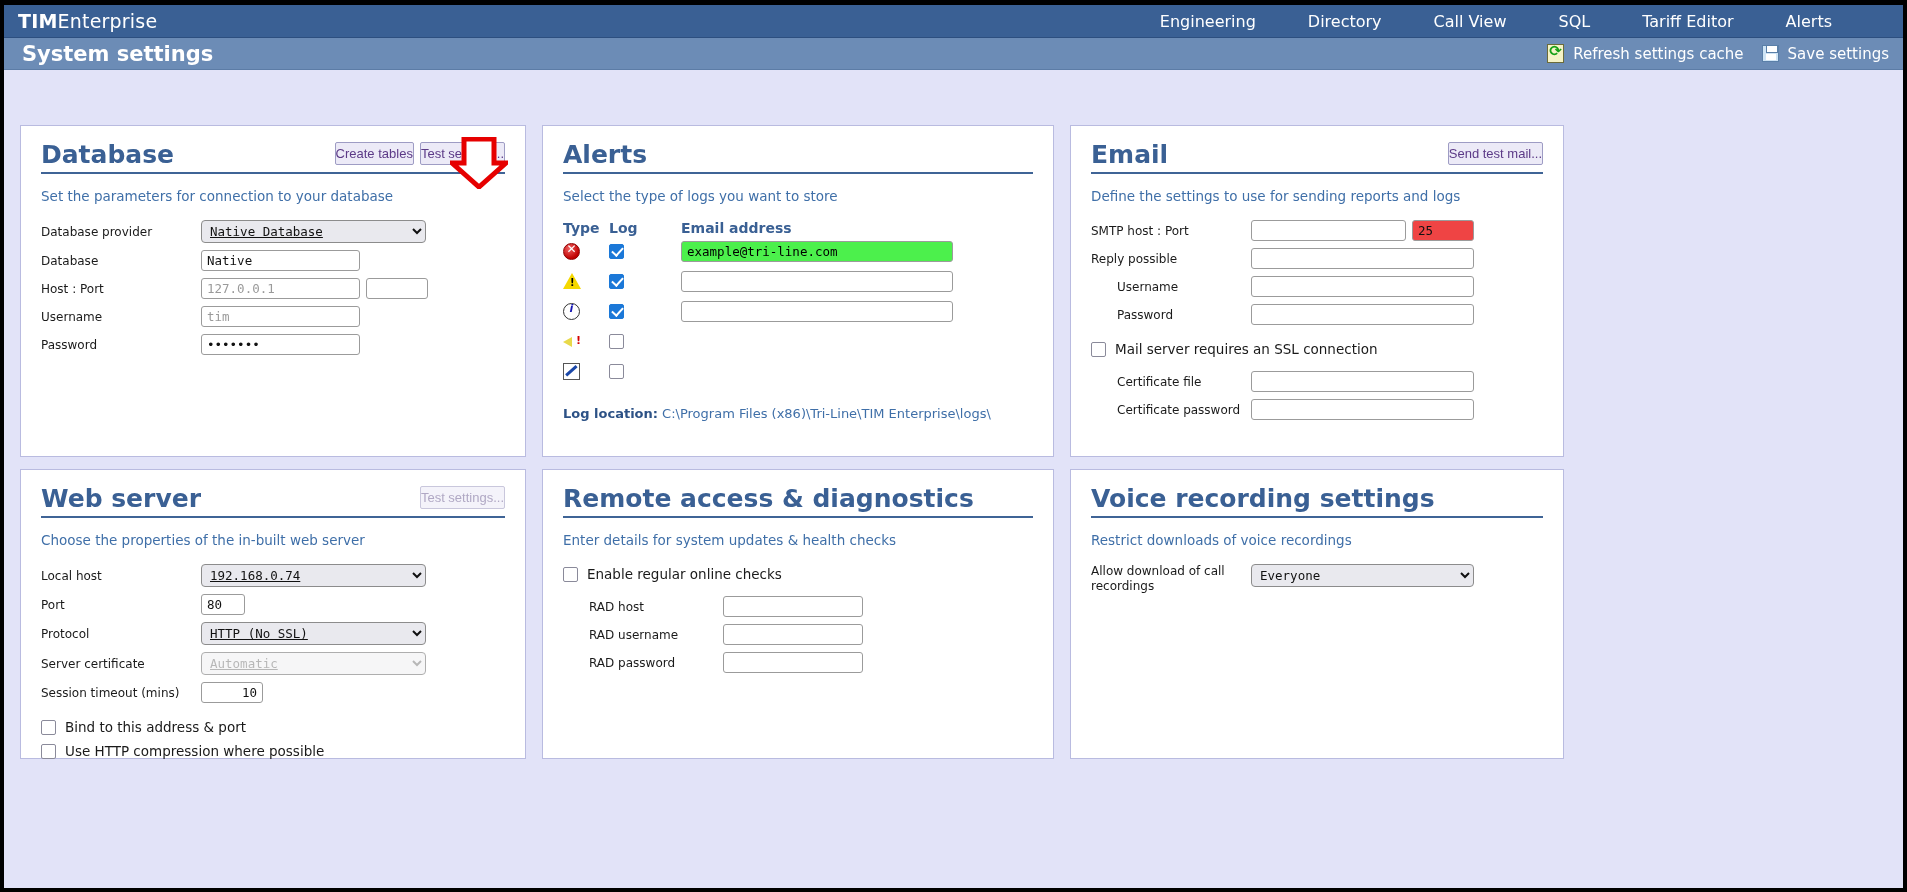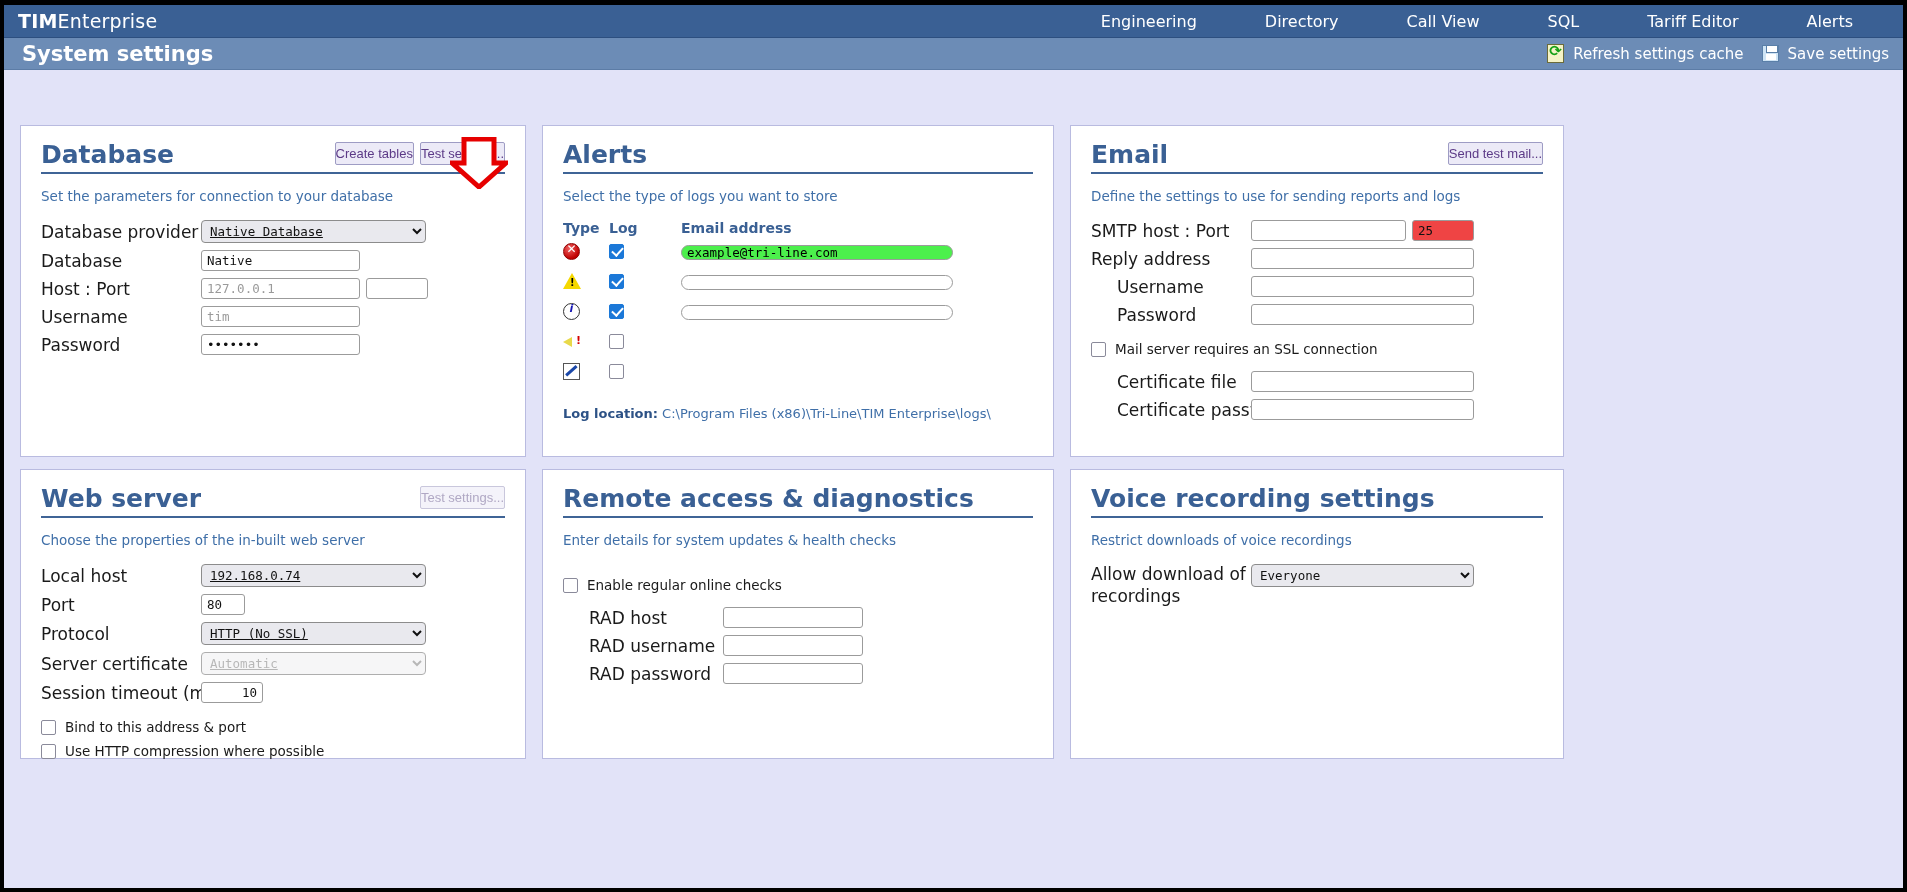--- a/index.html
+++ b/index.html
@@ -29,22 +29,22 @@
     padding-left: 14px;
     border-bottom: 1px solid #2d4f7f;
   }
   .brand { color: #fff; font-size: 19px; letter-spacing: .2px; white-space: nowrap; }
   .brand b { font-weight: bold; }
   .brand span.light { font-weight: normal; }
   .topnav {
     margin-left: auto;
     display: flex;
     align-items: center;
-    gap: 16px;
-    padding-right: 24px;
+    gap: 0px;
+    padding-right: 45px;
   }
   .topnav a {
     color: #fff;
     font-size: 16px;
     text-decoration: none;
     padding: 4px 26px;
     white-space: nowrap;
   }
 
   
@@ -160,21 +160,21 @@
   .panel-sub {
     color: #3f6fa8;
     font-size: 13.5px;
     margin: 14px 0 16px 0;
     white-space: nowrap;
   }
 
   
   .frow { display: flex; align-items: center; margin-bottom: 7px; }
   .flabel {
-    font-size: 17px;
+    font-size: 12px;
     color: #1a1a1a;
     width: 160px;
     flex: 0 0 auto;
     white-space: nowrap;
   }
   .flabel.indent { padding-left: 26px; }
   .fctl { display: flex; align-items: center; gap: 6px; }
 
   input.txt, .fakeinput {
     font-family: "DejaVu Sans Mono", "Liberation Mono", monospace;
@@ -212,25 +212,25 @@
   .ah.log  { width: 72px; }
   .ah.email { }
 
   .alert-row { display: flex; align-items: center; height: 30px; }
   .a-type { width: 46px; display: flex; align-items: center; }
   .a-log  { width: 72px; display: flex; align-items: center; }
   .a-mail { flex: 1; }
 
   input.mailbox {
     width: 272px;
-    height: 15px;
+    height: 21px;
     font-family: "DejaVu Sans Mono", "Liberation Mono", monospace;
     font-size: 12.5px;
     border: 1px solid #9b9b9b;
-    border-radius: 9px;
+    border-radius: 3px;
     padding: 0 5px;
     background: #fff;
     outline: none;
   }
   input.mailbox.hl { background: #4cf04c; border-color: #9b9b9b; }
 
   
   .cb {
     width: 15px; height: 15px;
     border: 1px solid #8a8a9a;
@@ -564,21 +564,21 @@
             <span>C:\Program Files (x86)\Tri-Line\TIM Enterprise\logs\</span>
           </div>
         </div>
 
         <div class="panel tall2">
           <div class="panel-head">
             <div class="panel-title">Remote access &amp; diagnostics</div>
           </div>
           <div class="panel-sub">Enter details for system updates &amp; health checks</div>
 
-          <div class="cbrow" style="margin-top:29px;margin-bottom:14px">
+          <div class="cbrow" style="margin-top:18px;margin-bottom:14px">
             <span class="cb"></span>
             <span class="lbl">Enable regular online checks</span>
           </div>
 
           <div class="frow">
             <div class="flabel indent">RAD host</div>
             <div class="fctl">
                 <input class="txt" style="width: 140px;" type="text" value="">
               </div>
           </div>
@@ -610,21 +610,21 @@
 
           <div class="frow">
             <div class="flabel">SMTP host : Port</div>
             <div class="fctl">
               <input class="txt" style="width: 155px;" type="text" value="">
               <input class="txt" style="width: 62px; background: #ef4444;" type="text" value="25">
             </div>
           </div>
 
           <div class="frow">
-            <div class="flabel">Reply address</div>
+            <div class="flabel">Reply possible</div>
             <div class="fctl">
                 <input class="txt" style="width: 223px;" type="text" value="">
               </div>
           </div>
 
 
           <div class="frow">
             <div class="flabel indent">Username</div>
             <div class="fctl">
                 <input class="txt" style="width: 223px;" type="text" value="">

